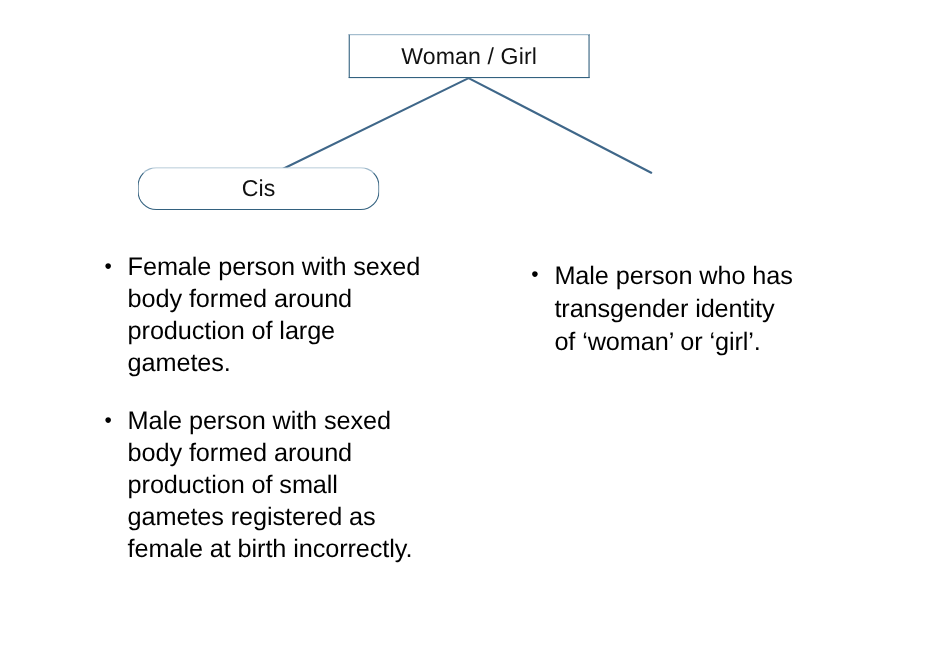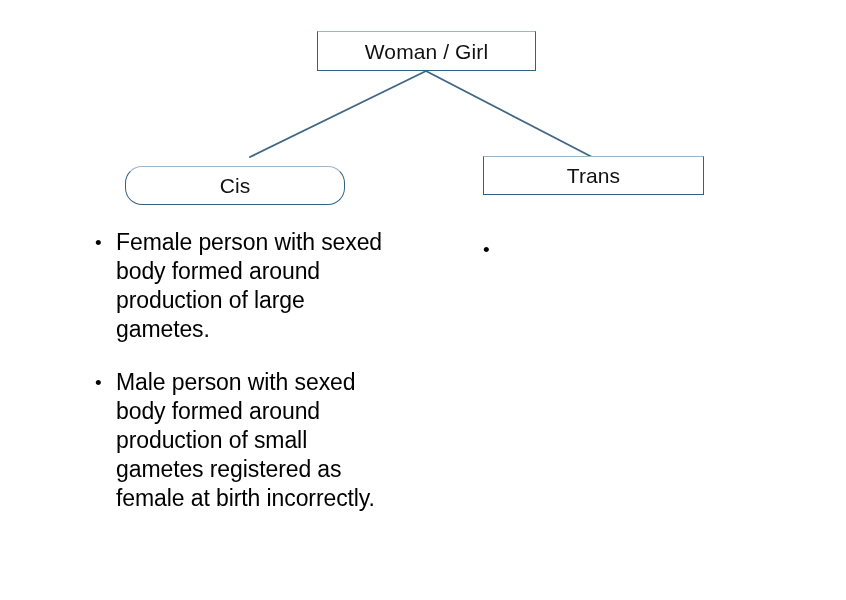--- a/index.html
+++ b/index.html
@@ -55,21 +55,21 @@
   }
 
   #node-root {
     left: 317px;
     top: 31px;
     width: 219px;
     height: 40px;
   }
   #node-cis {
     left: 125px;
-    top: 166px;
+    top: 152px;
     width: 220px;
     height: 39px;
     border-radius: 17px;
   }
   #node-trans {
     left: 483px;
     top: 156px;
     width: 221px;
     height: 39px;
   }
@@ -135,34 +135,32 @@
   </svg>
 
   <div id="node-root" class="node-box">
     <span class="node-label">Woman / Girl</span>
   </div>
 
   <div id="node-cis" class="node-box">
     <span class="node-label">Cis</span>
   </div>
 
-  <div id="node-trans" class="node-box">
-    <span class="node-label">Trans</span>
-  </div>
 
   <ul id="list-cis" class="bullet-list">
     <li class="bullet-item">
       <span class="bullet-marker">•</span>
       <span class="bullet-text">Female person with sexed body formed around production of large gametes.</span>
     </li>
     <li class="bullet-item">
       <span class="bullet-marker">•</span>
       <span class="bullet-text">Male person with sexed body formed around production of small gametes registered as female at birth incorrectly.</span>
     </li>
   </ul>
 
   <ul id="list-trans" class="bullet-list">
     <li class="bullet-item">
       <span class="bullet-marker">•</span>
+      <span class="bullet-text">Male person who has transgender identity of ‘woman’ or ‘girl’.</span>
     </li>
   </ul>
 
 </div>
 
 </body></html>

